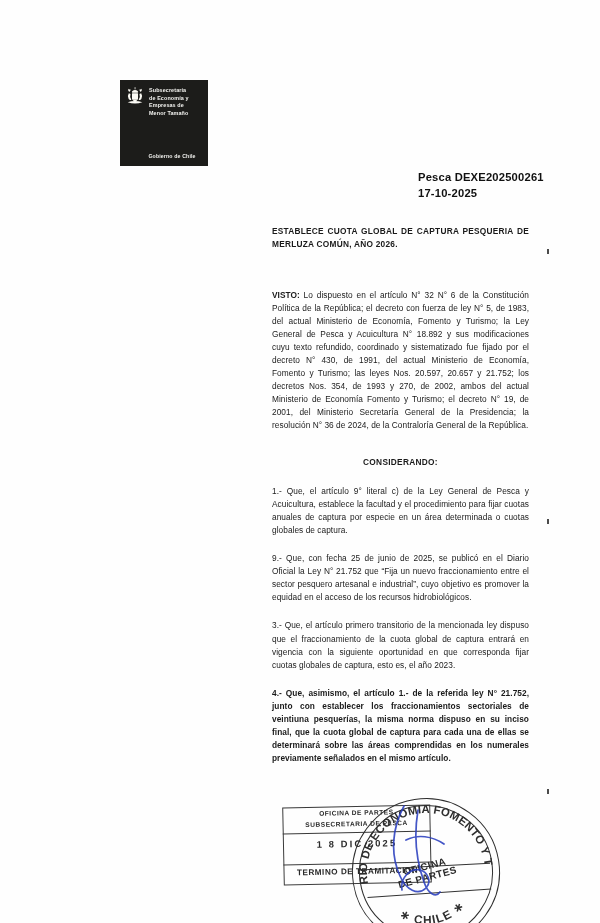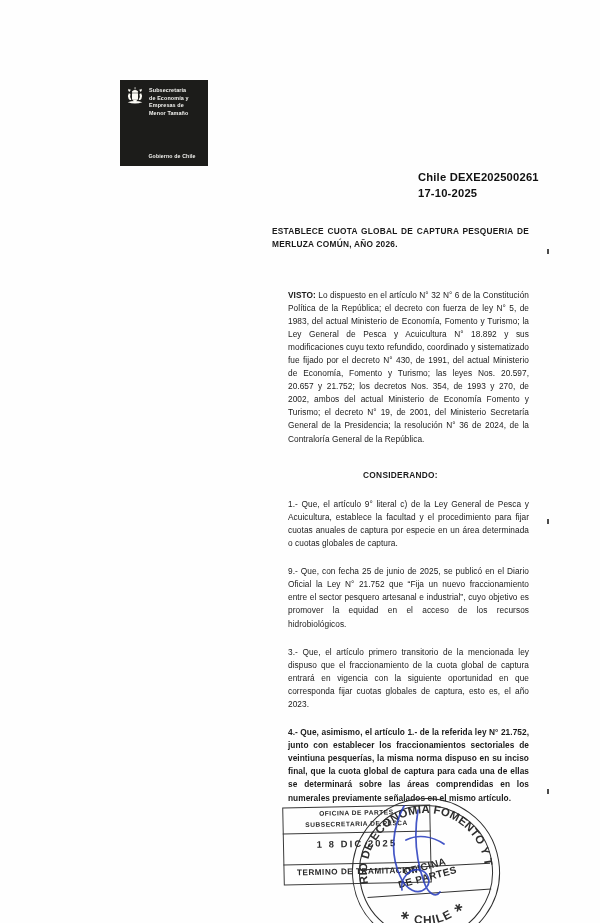--- a/index.html
+++ b/index.html
@@ -94,21 +94,21 @@
   .doc-title {
     font-weight: bold;
     font-size: 8.3px;
     line-height: 1.6;
     letter-spacing: 0.25px;
     text-align: justify;
     text-align-last: left;
     margin: 0 0 37px 0;
   }
   .para {
-    margin: 0 0 15px 16px;
+    margin: 0 0 15px 0;
     text-align: justify;
     text-align-last: left;
     letter-spacing: 0.05px;
   }
   .para.last { margin-bottom: 0; font-weight: bold; }
   .lead { font-weight: bold; }
   .section-head {
     font-weight: bold;
     letter-spacing: 0.3px;
     margin: 0 0 16px 0;
@@ -283,21 +283,21 @@
         <div>Subsecretaría</div>
         <div>de Economía y</div>
         <div>Empresas de</div>
         <div>Menor Tamaño</div>
       </div>
     </div>
     <div class="logo-gob">Gobierno de Chile</div>
   </div>
 
   <div class="folio">
-    <div>Chile DEXE202500261</div>
+    <div>Pesca DEXE202500261</div>
     <div>17-10-2025</div>
   </div>
 
   <div class="speck" style="left:547px; top:249px;"></div>
   <div class="speck" style="left:547px; top:519px;"></div>
   <div class="speck" style="left:547px; top:789px;"></div>
 
   <div class="body-col">
 
     <div class="doc-title">ESTABLECE CUOTA GLOBAL DE CAPTURA PESQUERIA DE MERLUZA COMÚN, AÑO 2026.</div>

